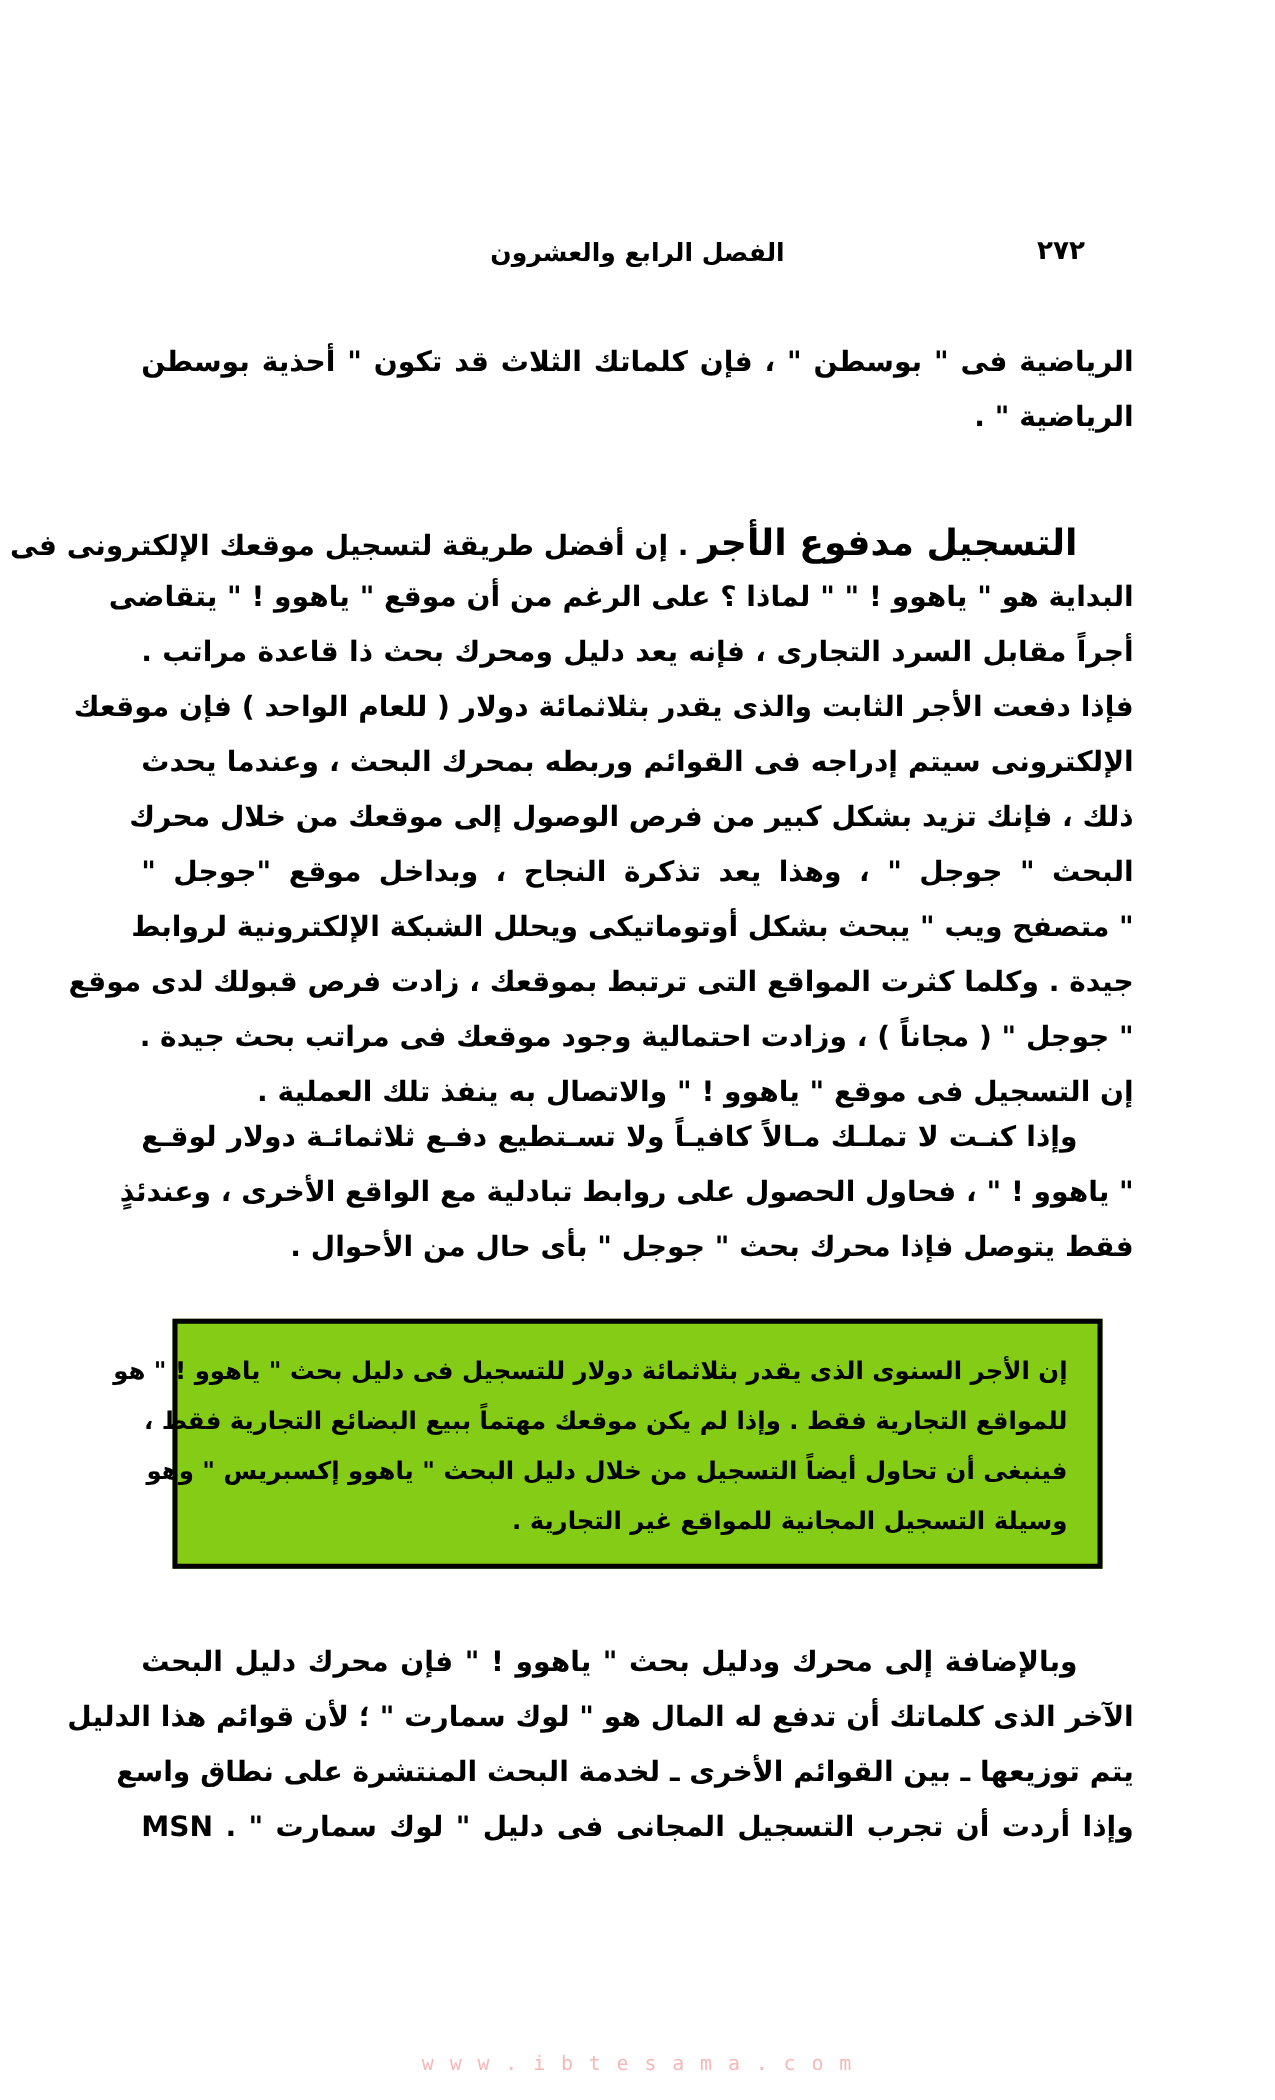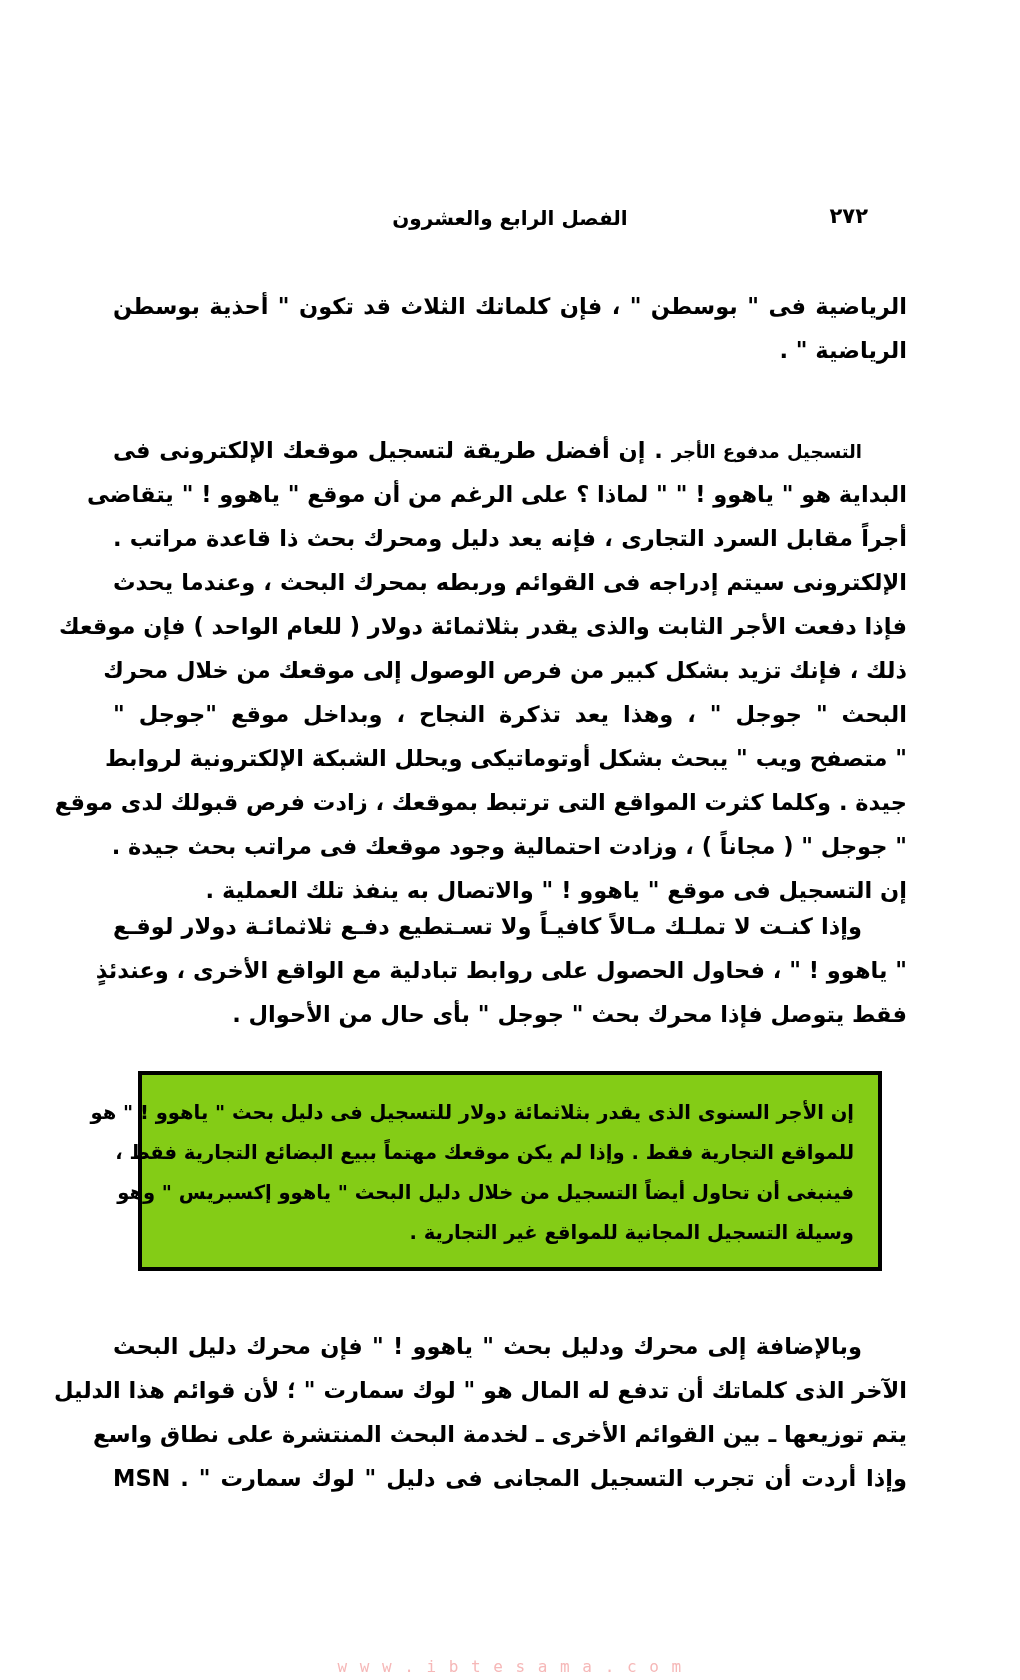--- a/index.html
+++ b/index.html
@@ -4,21 +4,21 @@
 <style>
   html,body{margin:0;padding:0;}
   body{
     width:1020px;height:1680px;
     background:#ffffff;
     position:relative;
     font-family:"DejaVu Sans",sans-serif;
     color:#000;
     overflow:hidden;
   }
-  .page{position:absolute;inset:0;background:#fff;margin-top:16px;}
+  .page{position:absolute;inset:0;background:#fff;}
 
   
   .hdr-title{
     position:absolute;top:190px;left:115px;width:790px;
     direction:rtl;text-align:center;
     font-size:20px;font-weight:bold;
   }
   .hdr-num{
     position:absolute;top:188px;right:152px;
     font-size:21px;font-weight:bold;letter-spacing:2px;
@@ -30,21 +30,21 @@
     direction:rtl;
     font-size:22.5px;font-weight:bold;
   }
   .line{
     height:44px;line-height:44px;
     white-space:nowrap;
   }
   .j{text-align:justify;text-align-last:justify;}
   .r{text-align:right;text-align-last:right;}
   .indent{padding-right:45px;}
-  .lead{font-weight:900;letter-spacing:-0.5px;font-size:18px;}
+  .lead{font-weight:900;letter-spacing:-0.5px;font-size:29px;}
 
   
   .callout{
     position:absolute;left:138px;top:1055px;width:744px;
     box-sizing:border-box;
     border:4px solid #000;
     padding:18px 24px 14px 24px;
     direction:rtl;
     background:#84cc16;
   }
@@ -72,22 +72,22 @@
 
   <div class="block" style="top:268px;">
     <div class="line j">الرياضية فى " بوسطن " ، فإن كلماتك الثلاث قد تكون " أحذية بوسطن</div>
     <div class="line r">الرياضية " .</div>
   </div>
 
   <div class="block" style="top:412px;">
     <div class="line j indent"><span class="lead">التسجيل مدفوع الأجر</span><span> . إن أفضل طريقة لتسجيل موقعك الإلكترونى فى</span></div>
     <div class="line j">البداية هو " ياهوو ! " " لماذا ؟ على الرغم من أن موقع " ياهوو ! " يتقاضى</div>
     <div class="line j">أجراً مقابل السرد التجارى ، فإنه يعد دليل ومحرك بحث ذا قاعدة مراتب .</div>
+    <div class="line j">فإذا دفعت الأجر الثابت والذى يقدر بثلاثمائة دولار ( للعام الواحد ) فإن موقعك</div>
     <div class="line j">الإلكترونى سيتم إدراجه فى القوائم وربطه بمحرك البحث ، وعندما يحدث</div>
-    <div class="line j">فإذا دفعت الأجر الثابت والذى يقدر بثلاثمائة دولار ( للعام الواحد ) فإن موقعك</div>
     <div class="line j">ذلك ، فإنك تزيد بشكل كبير من فرص الوصول إلى موقعك من خلال محرك</div>
     <div class="line j">البحث " جوجل " ، وهذا يعد تذكرة النجاح ، وبداخل موقع "جوجل "</div>
     <div class="line j">" متصفح ويب " يبحث بشكل أوتوماتيكى ويحلل الشبكة الإلكترونية لروابط</div>
     <div class="line j">جيدة . وكلما كثرت المواقع التى ترتبط بموقعك ، زادت فرص قبولك لدى موقع</div>
     <div class="line j">" جوجل " ( مجاناً ) ، وزادت احتمالية وجود موقعك فى مراتب بحث جيدة .</div>
     <div class="line r">إن التسجيل فى موقع " ياهوو ! " والاتصال به ينفذ تلك العملية .</div>
   </div>
 
   <div class="block" style="top:888px;">
     <div class="line j indent">وإذا كنـت لا تملـك مـالاً كافيـاً ولا تسـتطيع دفـع ثلاثمائـة دولار لوقـع</div>

